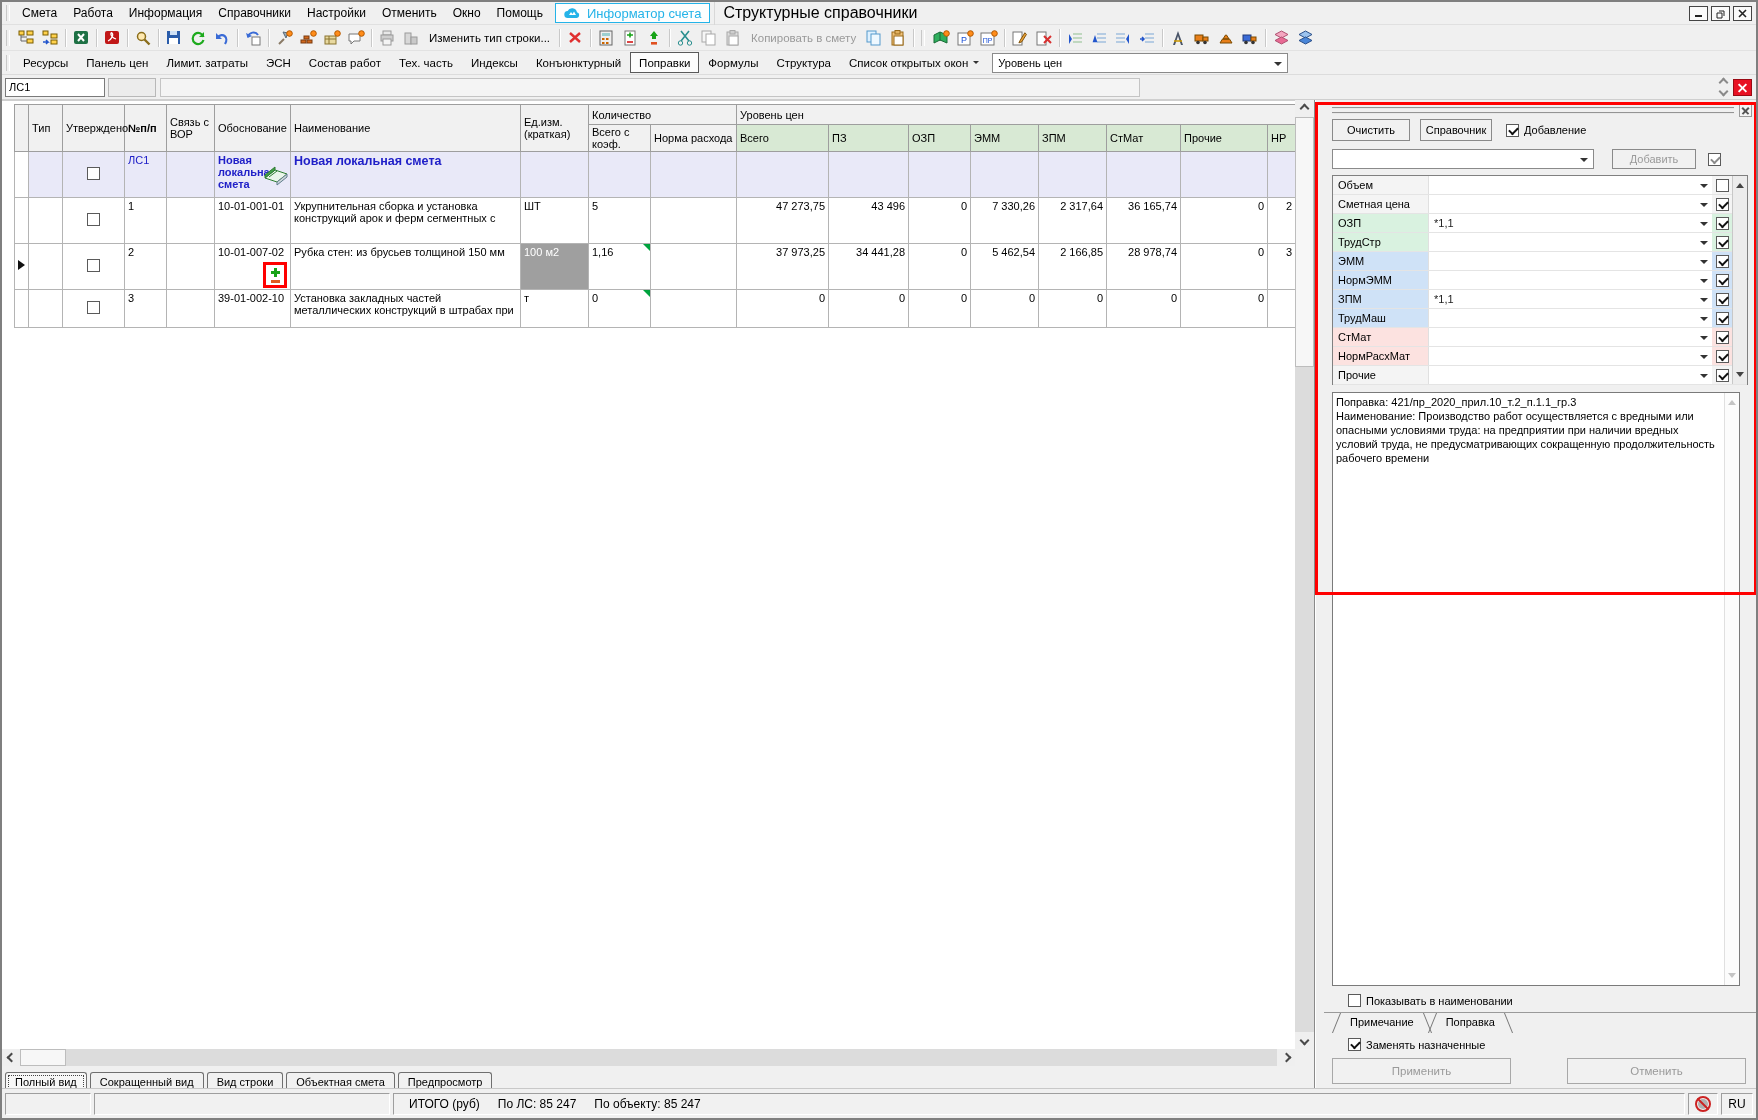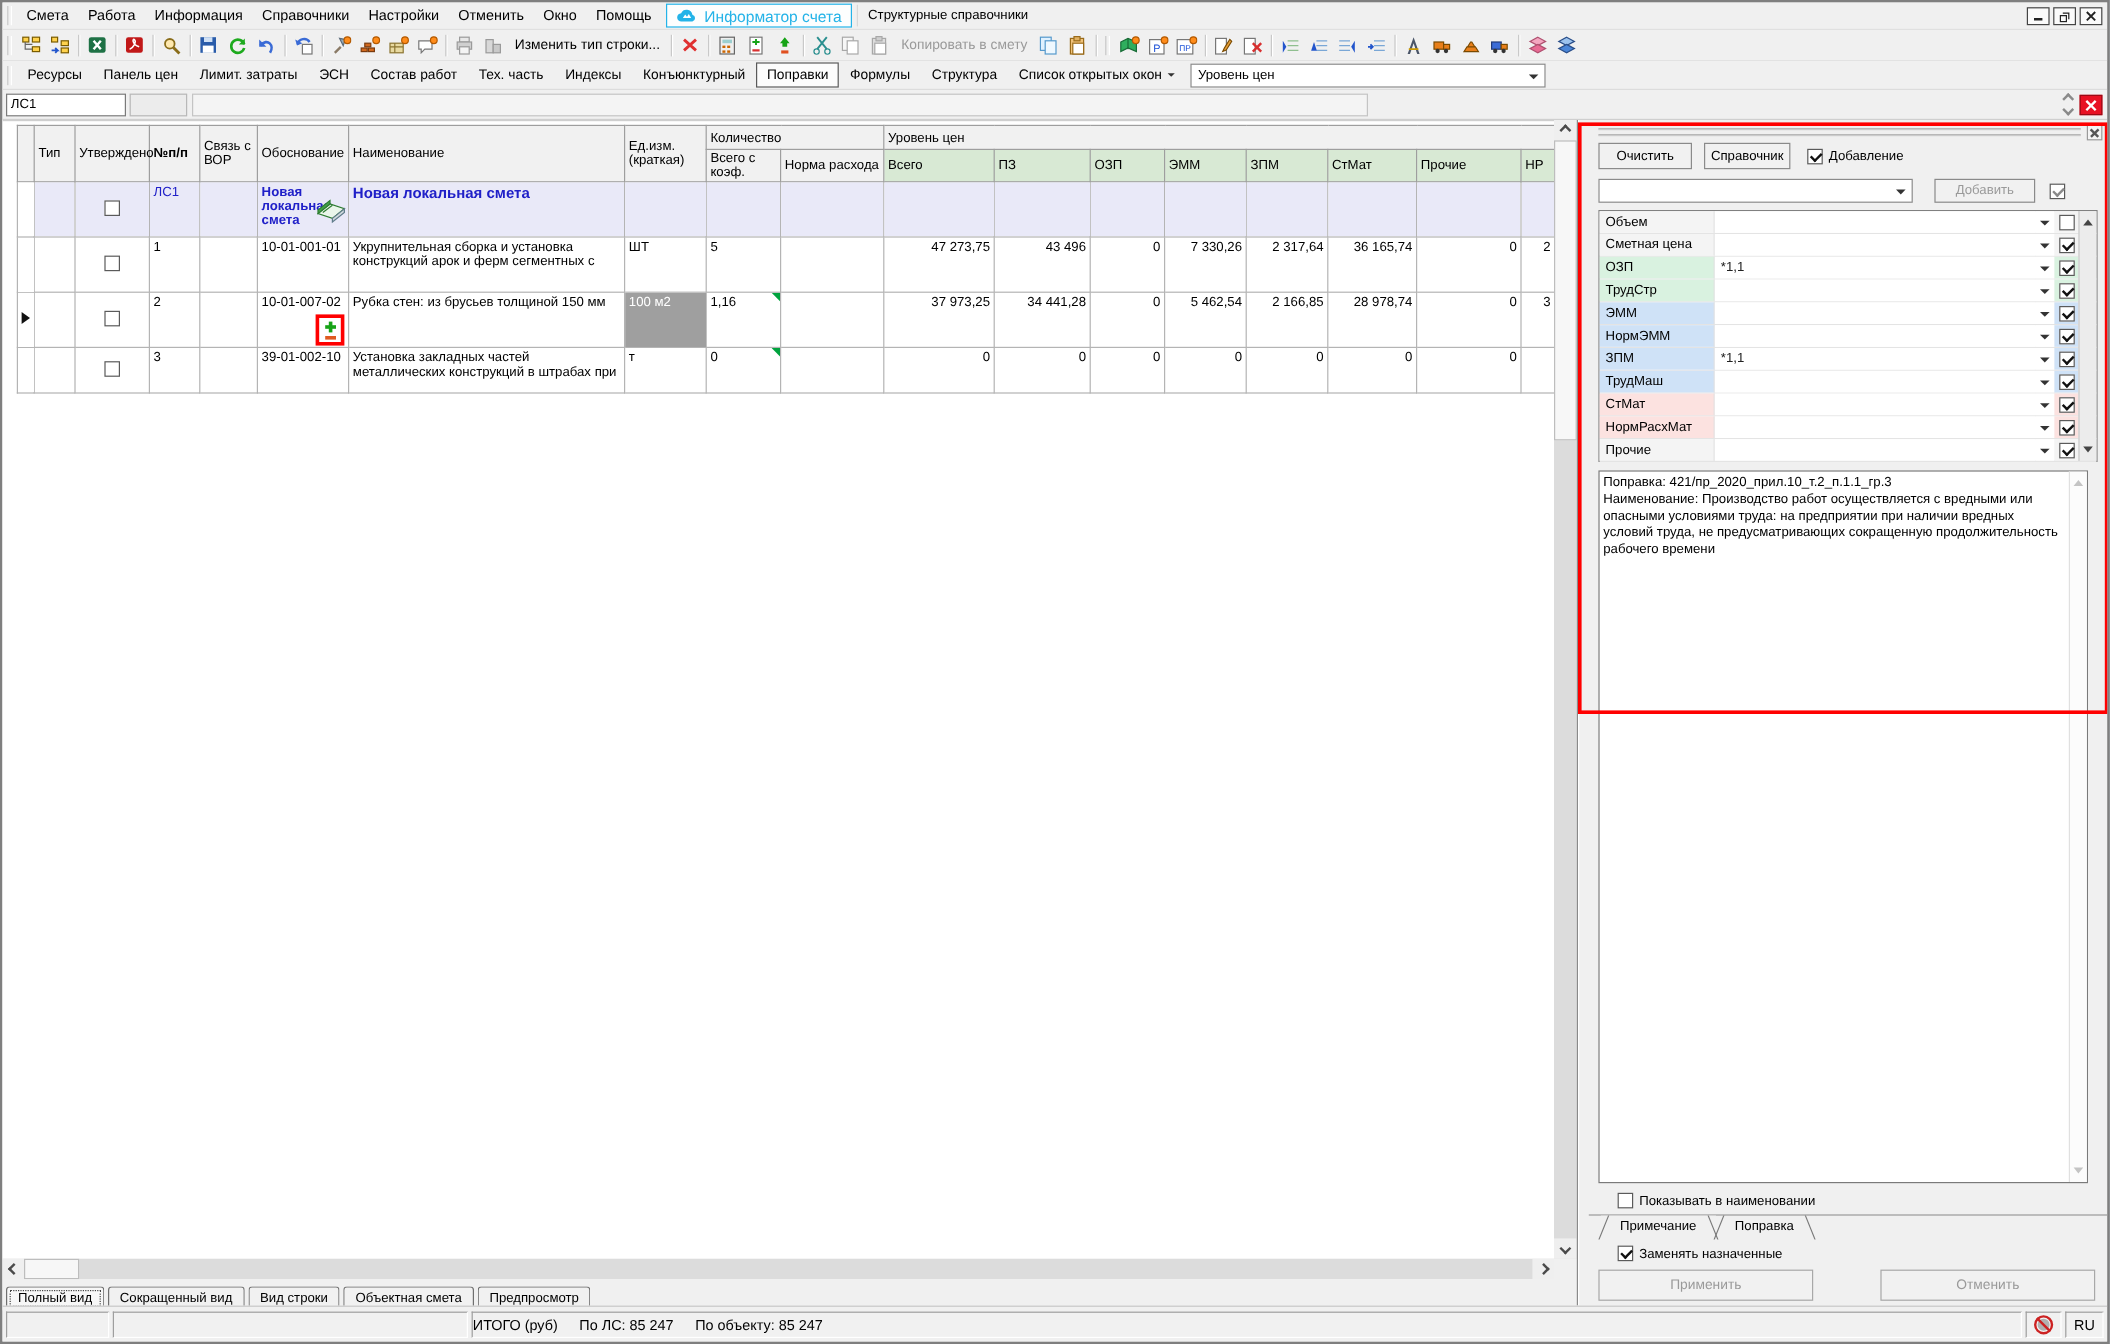--- a/index.html
+++ b/index.html
@@ -8,21 +8,21 @@
   .window { position:relative; width:1758px; height:1120px; background:#f0f0f0;
             border:2px solid #7f7f7f; outline:1px solid #3c3c3c; overflow:hidden; }
 
   
   .menubar { position:absolute; left:0; top:0; right:0; height:23px; background:#f0f0f0;
              display:flex; align-items:center; border-bottom:1px solid #e0e0e0; }
   .grip { width:4px; height:16px; border-left:1px solid #c8c8c8; border-right:1px solid #ffffff; margin:0 4px; }
   .menu-item { padding:3px 8px; font-size:12px; cursor:default; }
   .informer { display:flex; align-items:center; gap:6px; border:1px solid #24b3e8; color:#24b3e8;
               background:#fdfefe; font-size:13px; padding:1px 8px; margin:0 4px; height:20px; }
-  .structural { padding:3px 8px; font-size:11px; border-left:1px solid #d8d8d8; }
+  .structural { padding:3px 8px; font-size:16px; border-left:1px solid #d8d8d8; }
   .wincontrols { margin-left:auto; display:flex; gap:3px; padding-right:4px; }
   .wbtn { width:19px; height:15px; background:#fafafa; border:1px solid #444;
           display:flex; align-items:center; justify-content:center; }
 
   
   .toolbar1 { position:absolute; left:0; top:23px; right:0; height:26px; background:#f0f0f0;
               display:flex; align-items:center; border-bottom:1px solid #e2e2e2; }
   .tb { width:24px; height:22px; display:flex; align-items:center; justify-content:center; border:1px solid transparent; }
   .sep { width:1px; height:18px; background:#c9c9c9; margin:0 3px; box-shadow:1px 0 0 #fff; }
   .tbtext { padding:2px 6px; height:22px; display:flex; align-items:center; font-size:11.5px; }
@@ -146,21 +146,21 @@
   
   .annot-panel { position:absolute; left:1313px; top:100px; width:442px; height:493px;
                  border:3px solid #f00; z-index:40; pointer-events:none; }
 
   
   .statusbar { position:absolute; left:0; right:0; bottom:0; height:30px; background:#f0f0f0;
                border-top:1px solid #c8c8c8; display:flex; align-items:center; padding:0 3px; gap:3px; }
   .scell { border:1px solid; border-color:#9e9e9e #ffffff #ffffff #9e9e9e; background:#f1f1f1; height:22px;
            display:flex; align-items:center; }
   .sc1 { width:86px; } .sc2 { width:296px; }
-  .sc3 { flex:1; gap:18px; padding-left:0; font-size:12px; }
+  .sc3 { flex:1; gap:18px; padding-left:15px; font-size:12px; }
   .sc-icon { width:30px; justify-content:center; }
   .sc-ru { width:32px; justify-content:center; font-size:12px; }
 </style>
 </head>
 <body>
 
 <div class="window">
 
   <div class="menubar">
     <span class="grip"></span>

